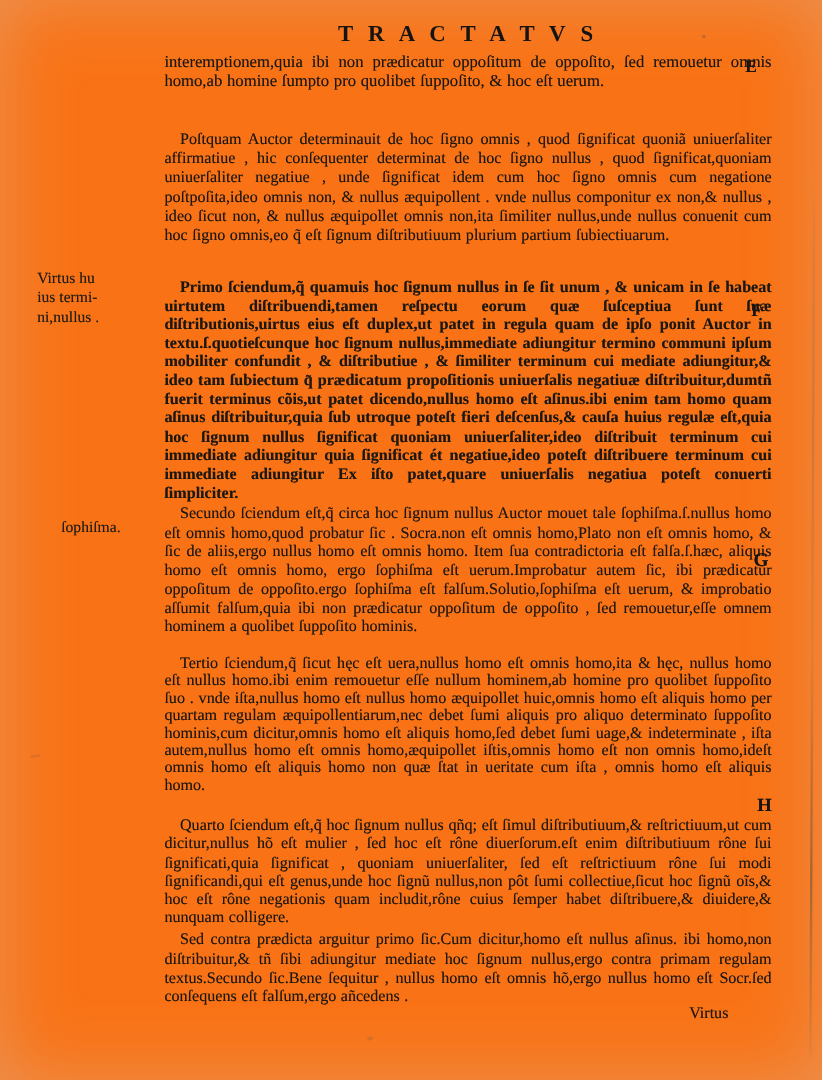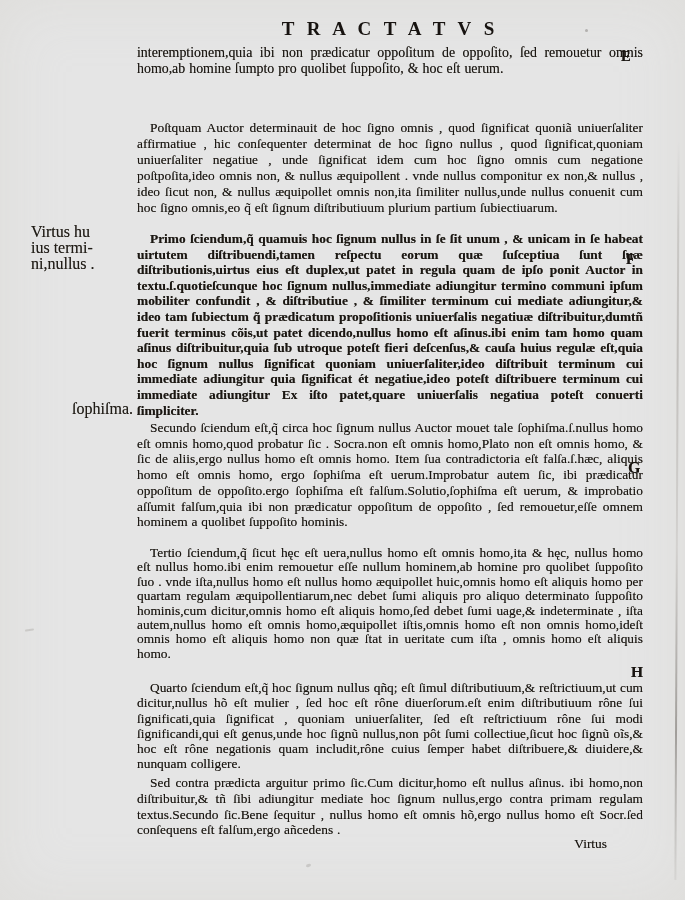--- a/index.html
+++ b/index.html
@@ -4,21 +4,21 @@
 <style>
   html, body {
     margin: 0;
     padding: 0;
     background: #ffffff;
   }
   .page {
     position: relative;
     width: 685px;
     height: 900px;
-    background: #e5e5e5;
+    background: #f97316;
     overflow: hidden;
     font-family: "Liberation Serif", "DejaVu Serif", serif;
     color: #1b1712;
     box-shadow: inset 0 0 60px rgba(210,206,198,0.35);
   }
   .page-title {
     position: absolute;
     top: 18px;
     left: 137px;
     width: 506px;
@@ -35,21 +35,21 @@
     width: 506px;
     margin: 0;
     font-size: 13.4px;
     text-align: justify;
     color: #1b1712;
     text-shadow: 0 0 0.4px rgba(27,23,18,0.55);
     word-spacing: 0.5px;
   }
   .indent { text-indent: 13px; }
   .p1 { top: 45px;  line-height: 16.0px; font-size: 13.9px; }
-  .p2 { top: 120px; line-height: 15.9px; }
+  .p2 { top: 108px; line-height: 15.9px; }
   .p3 { top: 231px; line-height: 15.6px; font-weight: bold; }
   .p4 { top: 420px; line-height: 15.7px; }
   .p5 { top: 546px; line-height: 14.4px; }
   .p6 { top: 680px; line-height: 15.3px; }
   .p7 { top: 775px; line-height: 15.8px; }
   .catchword {
     position: absolute;
     top: 836px;
     left: 137px;
     width: 506px;
@@ -57,28 +57,28 @@
     padding-right: 36px;
     text-align: right;
     font-size: 13.4px;
     color: #1b1712;
     text-shadow: 0 0 0.4px rgba(27,23,18,0.55);
   }
   .margin-note {
     position: absolute;
     left: 31px;
     width: 102px;
-    font-size: 16px;
+    font-size: 13px;
     line-height: 16px;
     white-space: pre-line;
     color: #201c16;
     text-shadow: 0 0 0.4px rgba(27,23,18,0.5);
   }
   .note-virtus   { top: 224px; }
-  .note-sophisma { top: 401px; text-align: right; padding-left: 20px; width: 82px; }
+  .note-sophisma { top: 431px; text-align: left; padding-left: 20px; width: 82px; }
   .note-distrib  { top: 675px; line-height: 15.6px; }
   .section-letter {
     position: absolute;
     font-size: 14.5px;
     font-weight: bold;
     color: #181410;
     text-shadow: 0 0 0.4px rgba(24,20,16,0.6);
   }
   .letter-e { left: 621px; top: 48px; }
   .letter-f { left: 626px; top: 251px; }

